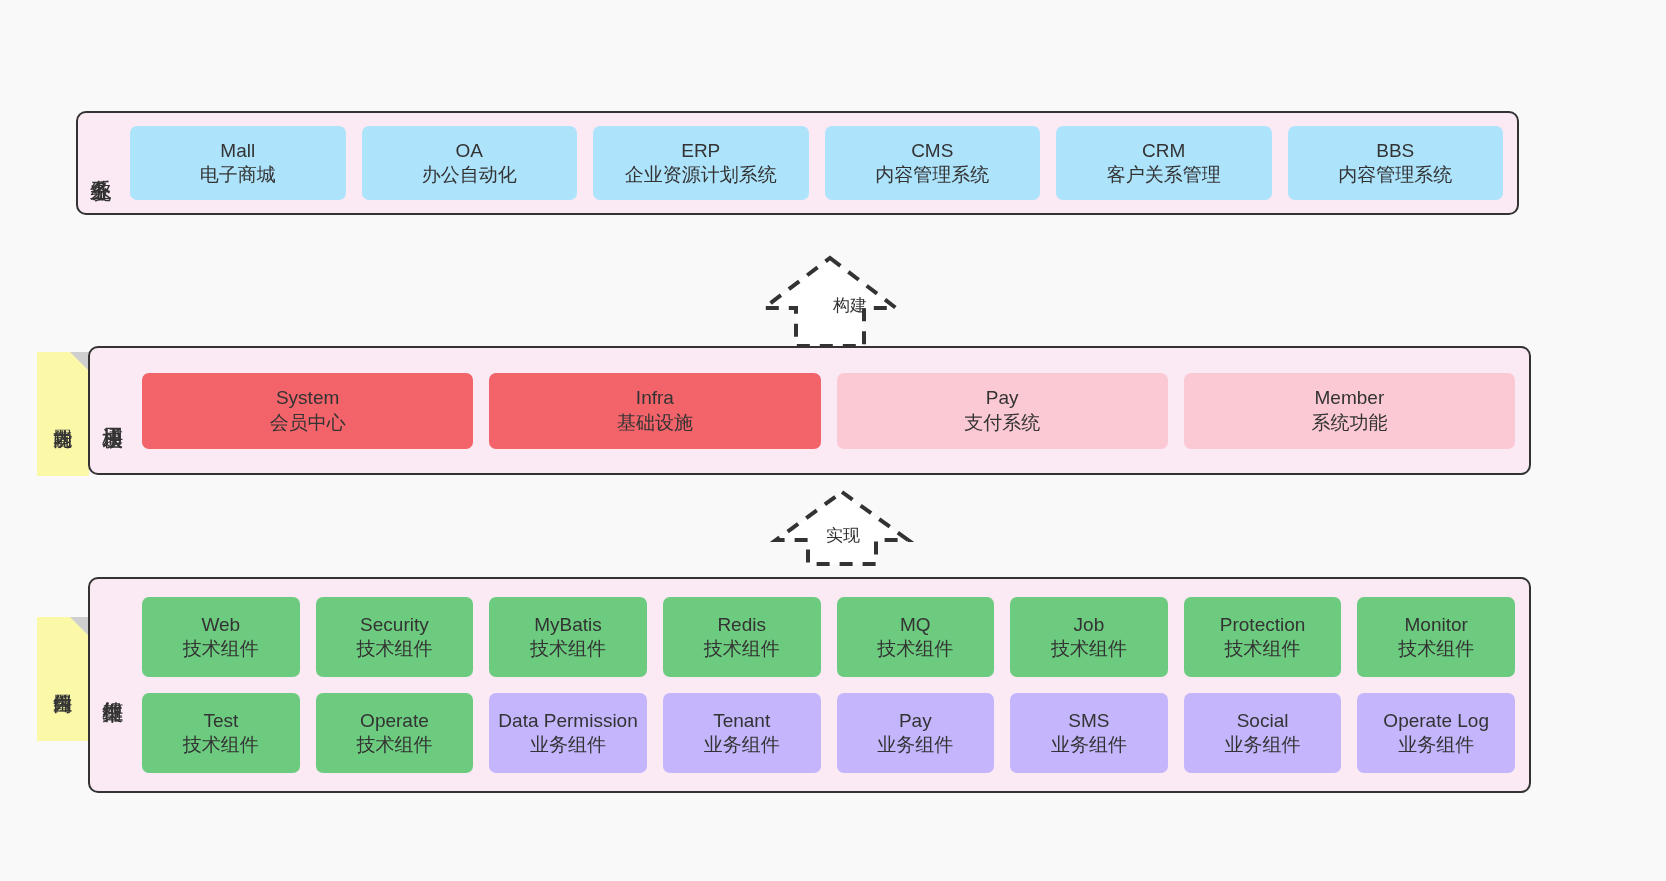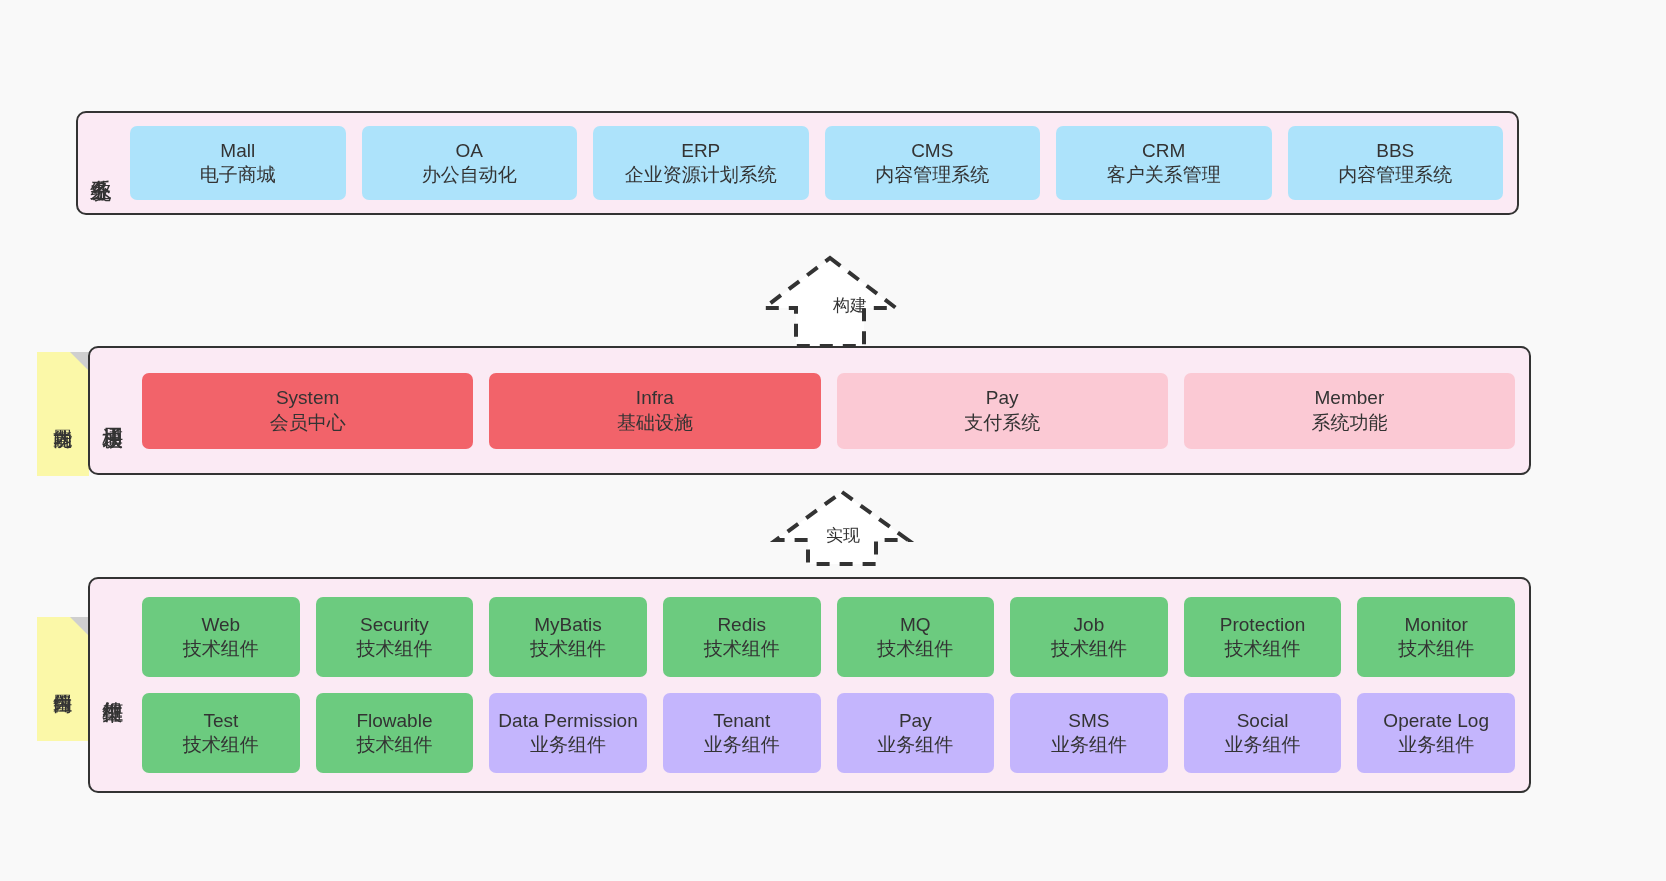--- a/index.html
+++ b/index.html
@@ -248,21 +248,21 @@
           <span class="cn">技术组件</span>
         </div>
       </div>
 
       <div class="row">
         <div class="card c-green">
           <span class="en">Test</span>
           <span class="cn">技术组件</span>
         </div>
         <div class="card c-green">
-          <span class="en">Flowable</span>
+          <span class="en">Operate</span>
           <span class="cn">技术组件</span>
         </div>
         <div class="card c-green-light">
           <span class="en">Data Permission</span>
           <span class="cn">业务组件</span>
         </div>
         <div class="card c-green-light">
           <span class="en">Tenant</span>
           <span class="cn">业务组件</span>
         </div>

